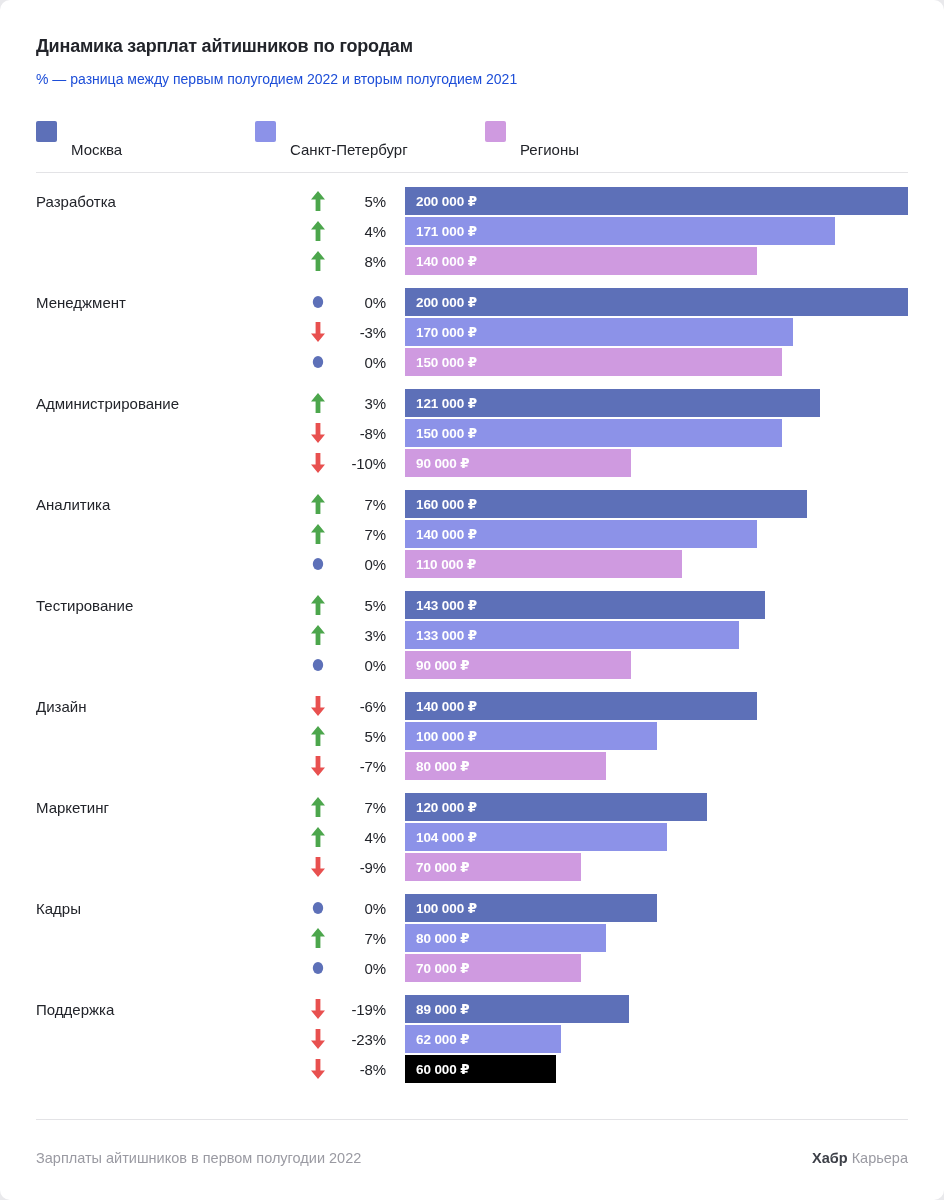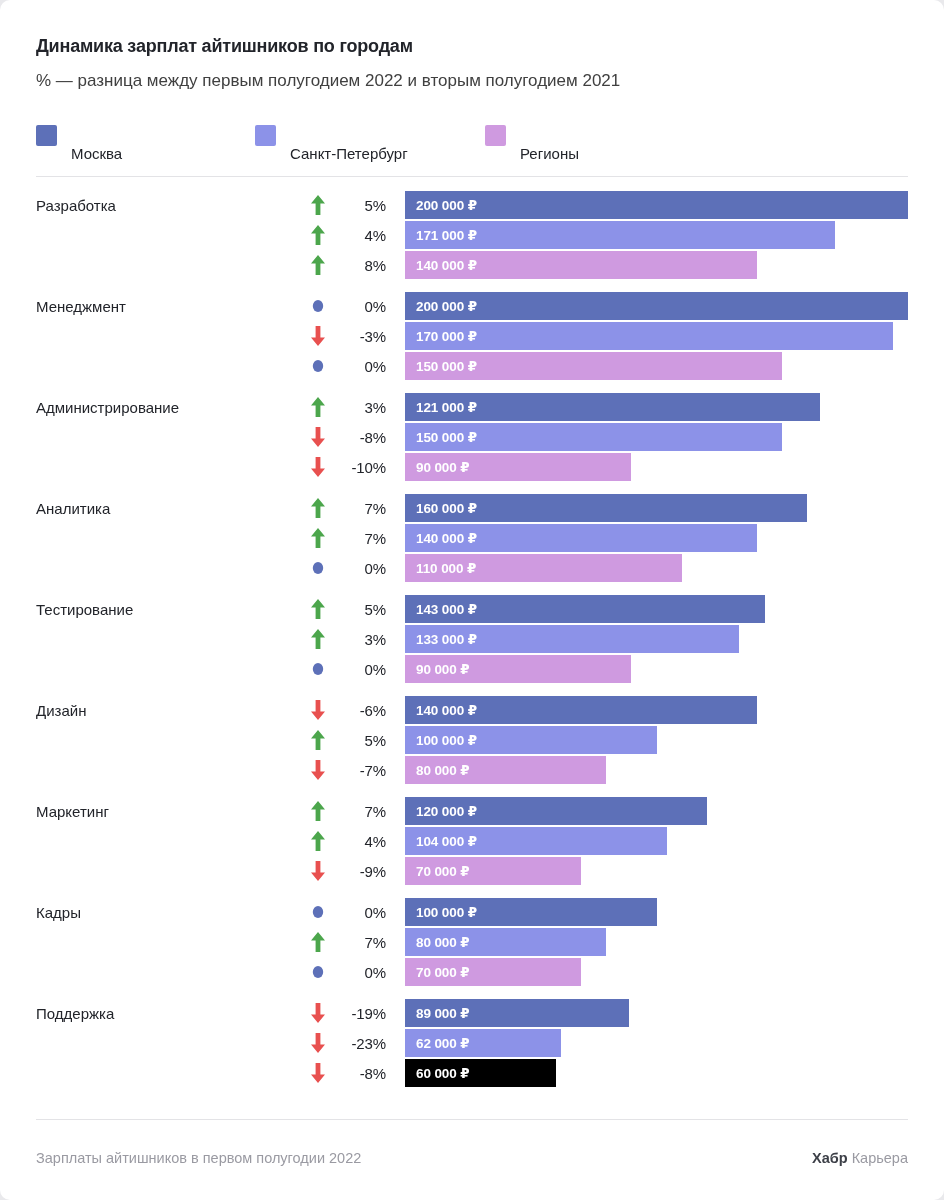--- a/index.html
+++ b/index.html
@@ -28,22 +28,22 @@
   }
   .chart-title {
     font-size: 18px;
     font-weight: bold;
     color: #22242a;
     letter-spacing: -0.2px;
     margin: 0 0 14px 0;
     line-height: 1.15;
   }
   .chart-subtitle {
-    font-size: 17px;
-    color: #404040;
+    font-size: 14px;
+    color: #1d4ed8;
     margin: 0 0 18px 0;
     line-height: 1.2;
   }
 
   
   .legend {
     display: flex;
     align-items: center;
     gap: 0;
     margin-bottom: 14px;
@@ -256,21 +256,21 @@
             <span class="bar-value">200 000 ₽</span>
           </div>
         </div>
         <div class="row">
           <div class="trend-icon">
             <svg width="18" height="22" viewBox="0 0 18 22">
               <path d="M9 21 L16 12.5 L11.4 12.5 L11.4 1 L6.6 1 L6.6 12.5 L2 12.5 Z" fill="#e8504f"></path>
             </svg>
           </div>
           <div class="trend-pct">-3%</div>
-          <div class="bar" style="width: 488px; background: rgb(140, 146, 232);">
+          <div class="bar" style="width: 388px; background: rgb(140, 146, 232);">
             <span class="bar-value">170 000 ₽</span>
           </div>
         </div>
         <div class="row">
           <div class="trend-icon">
             <svg width="18" height="22" viewBox="0 0 18 22">
               <ellipse cx="9" cy="11" rx="5.2" ry="6" fill="#5d70b8"></ellipse>
             </svg>
           </div>
           <div class="trend-pct">0%</div>

